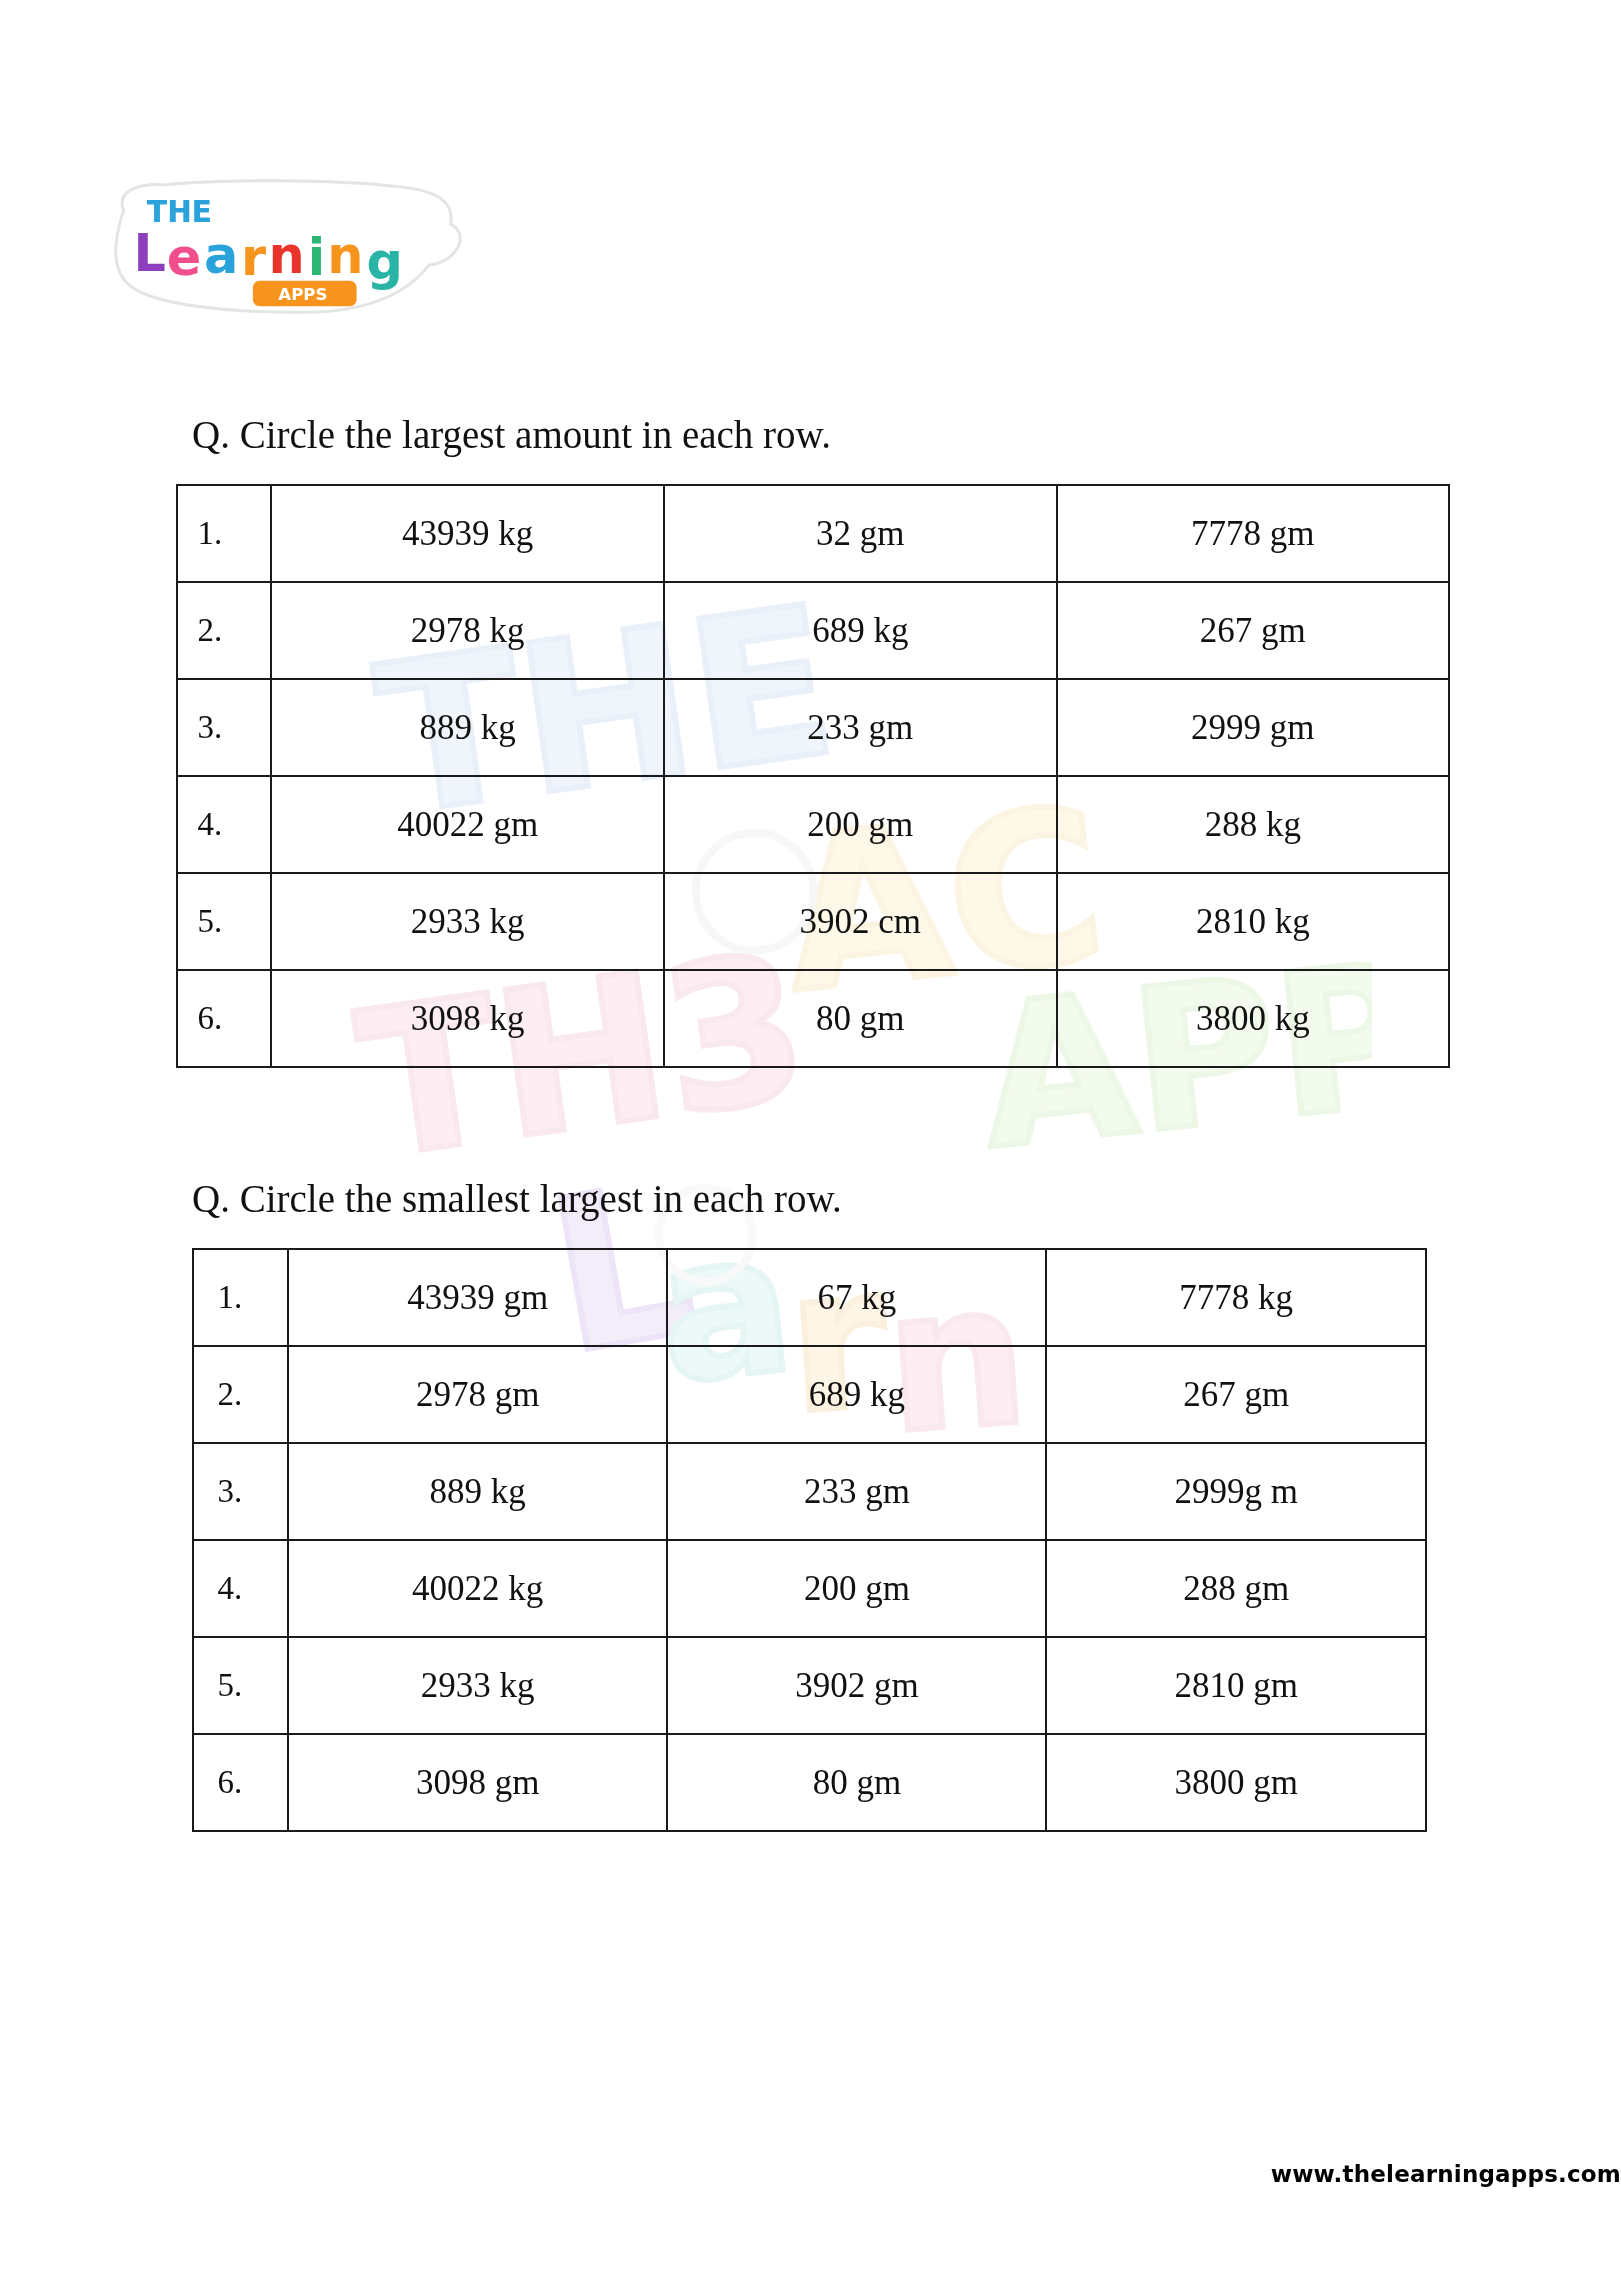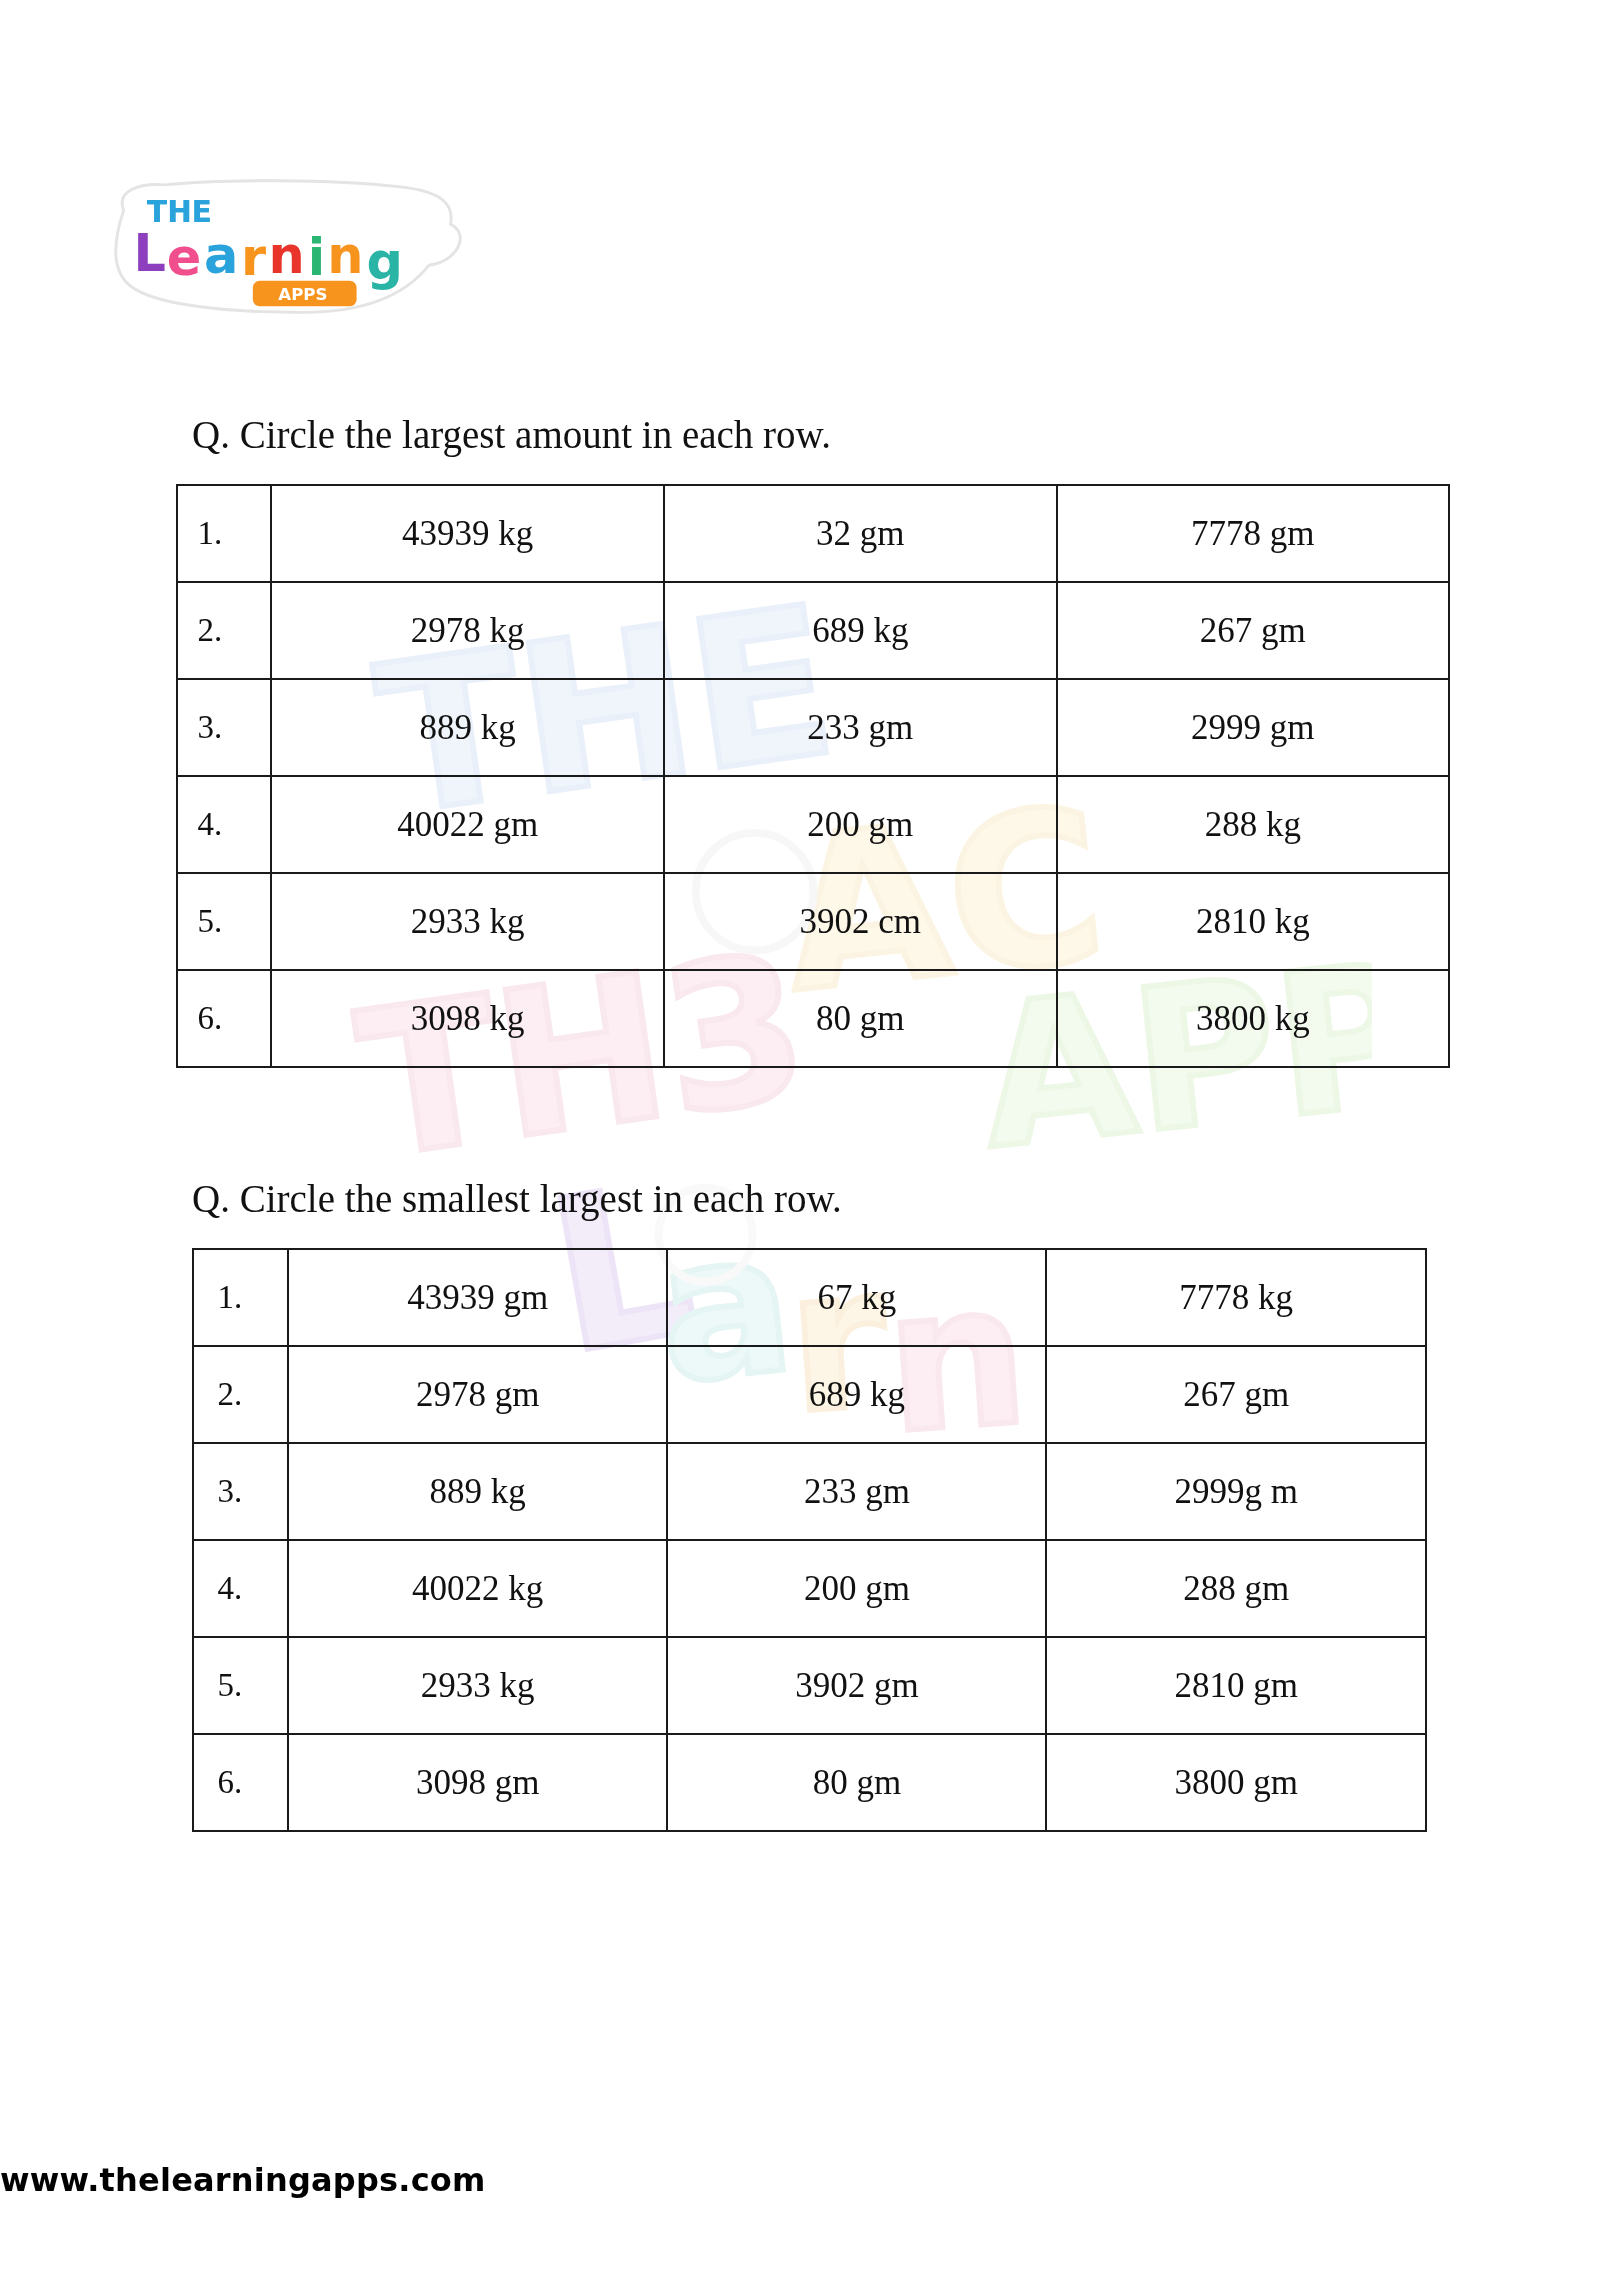--- a/index.html
+++ b/index.html
@@ -105,24 +105,24 @@
   #section-2 table.ws { margin-left: 192px; width: 1235px; }
   #section-2 table.ws td.num { width: 71px; padding-left: 23.5px; }
   #section-2 table.ws td.val { width: 388px; }
 
   
   .footer {
     position: absolute;
     left: 0;
     top: 2161px;
     width: 100%;
-    text-align: left;
+    text-align: right;
     font-family: "DejaVu Sans", sans-serif;
     font-weight: bold;
-    font-size: 32px;
+    font-size: 23px;
     color: #000000;
     letter-spacing: 0.2px;
     z-index: 3;
   }
 </style>
 </head>
 <body>
 
 <div class="page">
 

